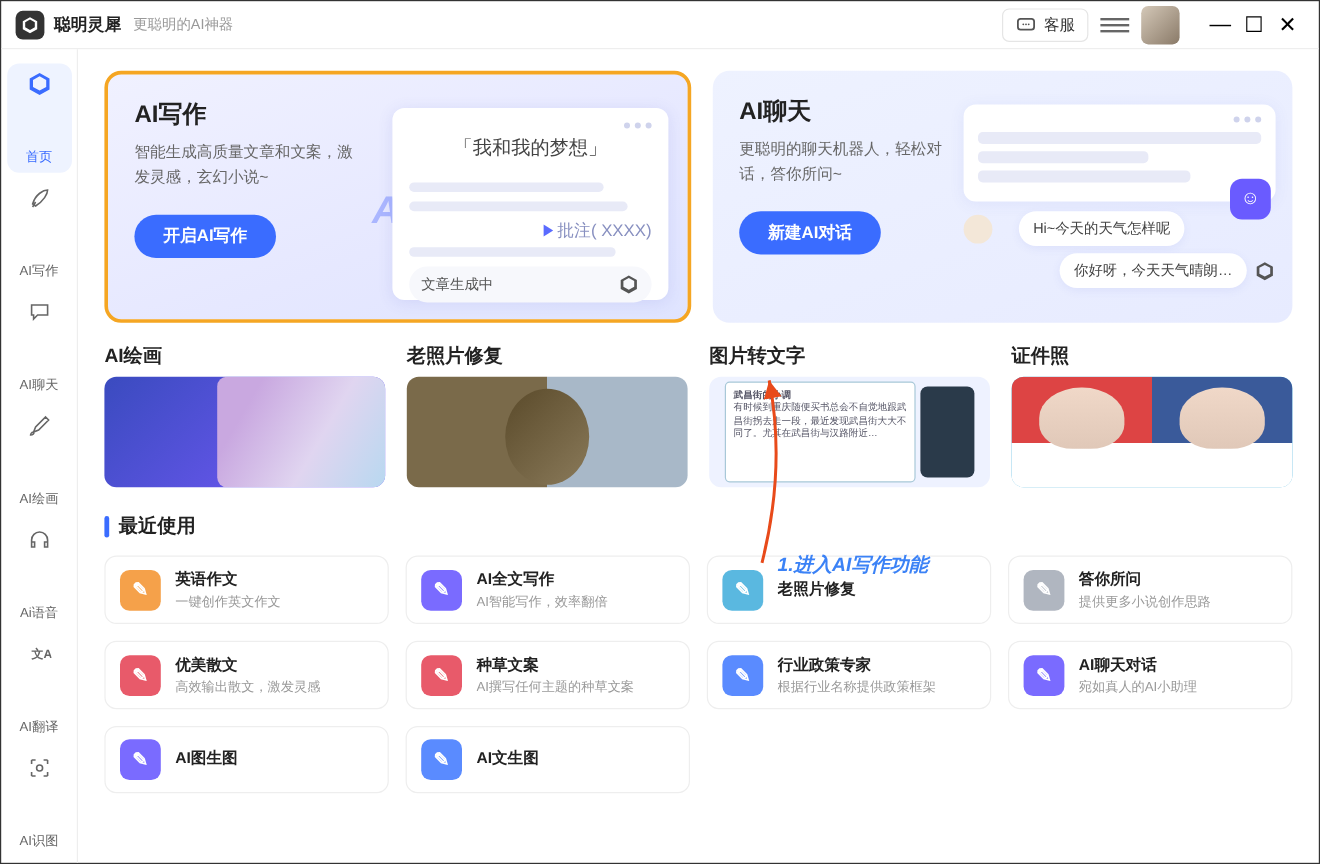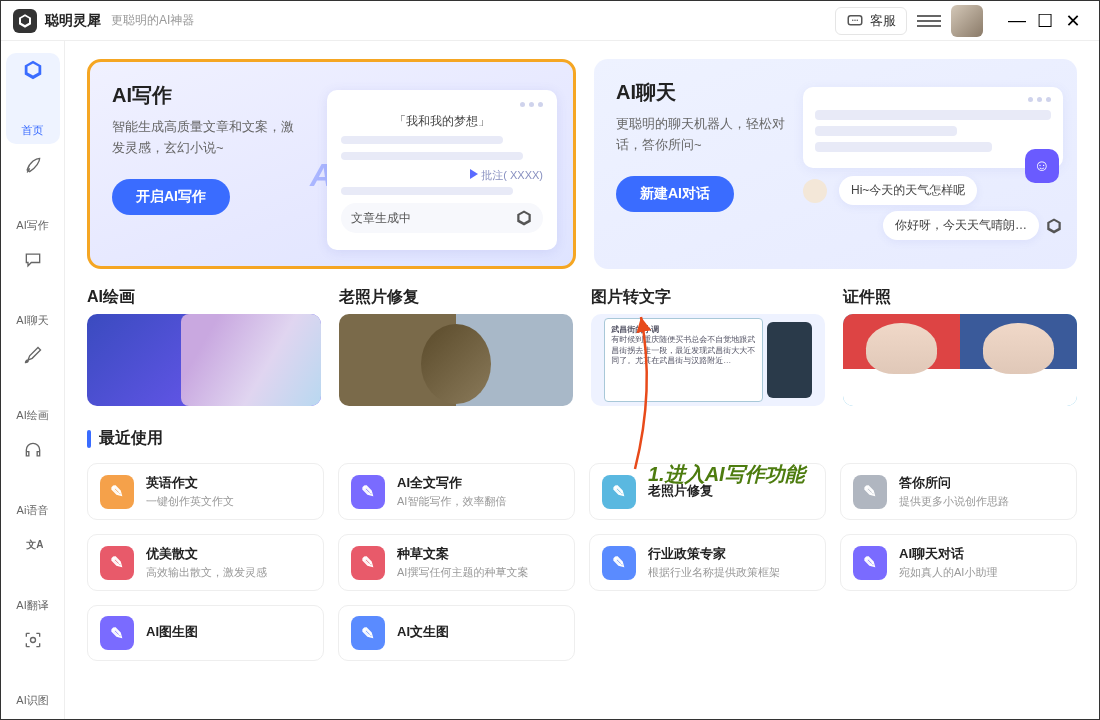--- a/index.html
+++ b/index.html
@@ -36,34 +36,34 @@
 .card-chat  { background: linear-gradient(160deg,#eef2ff 0%,#e7ebff 100%); }
 .card h2 { font-size: 20px; font-weight: 800; color: #222; margin-bottom: 8px; }
 .card .desc { font-size: 13px; color: #666; line-height: 1.6; max-width: 190px; margin-bottom: 20px; }
 .card .cta { display: inline-block; padding: 9px 24px; background: #3a6cff; color: #fff; border: none; border-radius: 22px; font-size: 14px; font-weight: 600; cursor: pointer; }
 
 
 .preview { position: absolute; right: 16px; top: 28px; width: 230px; height: 160px; background: #fff; border-radius: 10px; box-shadow: 0 2px 12px rgba(80,90,200,0.12); padding: 12px 14px; }
 .preview .wdots { display: flex; gap: 4px; justify-content: flex-end; margin-bottom: 6px; }
 .preview .wdots span { width: 5px; height: 5px; border-radius: 50%; background: #cfd3ec; }
 .preview .line { height: 8px; background: #e8eaf7; border-radius: 4px; margin-bottom: 8px; }
-.preview .caption { font-size: 12px; color: #444; text-align: center; margin-bottom: 6px; }
+.preview .caption { font-size: 16px; color: #444; text-align: center; margin-bottom: 18px; }
 .preview .play { width: 0; height: 0; border-left: 8px solid #5a6bff; border-top: 5px solid transparent; border-bottom: 5px solid transparent; display: inline-block; }
-.preview .annot { font-size: 11px; color: #8890c0; text-align: right; margin-bottom: 4px; }
+.preview .annot { font-size: 14px; color: #8890c0; text-align: right; margin-bottom: 4px; }
 .preview .footer { display: flex; align-items: center; justify-content: space-between; padding: 6px 10px; background: #f7f8fc; border-radius: 16px; }
 .preview .footer span { font-size: 12px; color: #555; }
 .ai-stamp { position: absolute; left: 220px; top: 95px; font-size: 32px; font-style: italic; font-weight: 900; color: rgba(120,140,255,0.55); letter-spacing: 2px; }
 
 
 .chat-preview { position: absolute; right: 14px; top: 28px; width: 260px; }
 .chat-preview .browser { background: #fff; border-radius: 10px; padding: 10px 12px; box-shadow: 0 2px 12px rgba(80,90,200,0.08); margin-bottom: 8px; }
 .chat-preview .wdots { display: flex; gap: 4px; justify-content: flex-end; margin-bottom: 8px; }
 .chat-preview .wdots span { width: 5px; height: 5px; border-radius: 50%; background: #cfd3ec; }
 .chat-preview .bar { height: 10px; background: #e8eaf7; border-radius: 4px; margin-bottom: 6px; }
-.bubble-row { display: flex; align-items: center; gap: 12px; margin-bottom: 6px; }
+.bubble-row { display: flex; align-items: center; gap: 22px; margin-bottom: 6px; }
 .bubble-row .av { width: 24px; height: 24px; border-radius: 50%; background: #f3e7d8; flex-shrink: 0; }
 .bubble { background: #fff; border-radius: 18px; padding: 6px 12px; font-size: 12px; color: #444; box-shadow: 0 2px 8px rgba(80,90,200,0.08); }
 .reply { display: flex; justify-content: flex-end; align-items: center; gap: 6px; }
 .chat-fab { position: absolute; right: 4px; top: 62px; width: 34px; height: 34px; border-radius: 10px; background: #6a5bff; display: flex; align-items: center; justify-content: center; color: #fff; font-size: 16px; }
 
 
 .tiles { display: flex; gap: 18px; margin-bottom: 22px; }
 .tile { flex: 1; }
 .tile .thead { font-size: 16px; font-weight: 800; color: #222; margin-bottom: 6px; }
 .tile .thumb { width: 100%; height: 92px; border-radius: 10px; overflow: hidden; display: flex; }
@@ -83,21 +83,21 @@
 .section-title { display: flex; align-items: center; gap: 8px; font-size: 16px; font-weight: 800; color: #222; margin-bottom: 14px; }
 .section-title::before { content: ""; width: 4px; height: 18px; background: #3a6cff; border-radius: 2px; }
 .grid { display: grid; grid-template-columns: repeat(4,1fr); gap: 14px; }
 .recent { display: flex; align-items: center; gap: 12px; padding: 10px 12px; border: 1px solid #eee; border-radius: 10px; cursor: pointer; background: #fff; }
 .recent .ricon { width: 34px; height: 34px; border-radius: 8px; display: flex; align-items: center; justify-content: center; color: #fff; font-size: 16px; font-weight: 700; flex-shrink: 0; }
 .recent .rbody { flex: 1; min-width: 0; }
 .recent .rt { font-size: 13px; font-weight: 600; color: #222; margin-bottom: 2px; white-space: nowrap; overflow: hidden; text-overflow: ellipsis; }
 .recent .rs { font-size: 11px; color: #999; white-space: nowrap; overflow: hidden; text-overflow: ellipsis; }
 
 
-.annotation { position: absolute; left: 583px; top: 420px; color: #4d7c0f; font-size: 20px; font-style: italic; font-weight: 700; pointer-events: none; }
+.annotation { position: absolute; left: 583px; top: 420px; color: #3b82f6; font-size: 16px; font-style: italic; font-weight: 700; pointer-events: none; }
 .arrow-svg { position: absolute; left: 560px; top: 268px; pointer-events: none; }
 
 .hexicon { width: 18px; height: 18px; }
 </style>
 </head>
 <body>
 
 <div class="titlebar">
   <div class="logo">
     <svg viewBox="0 0 24 24">

